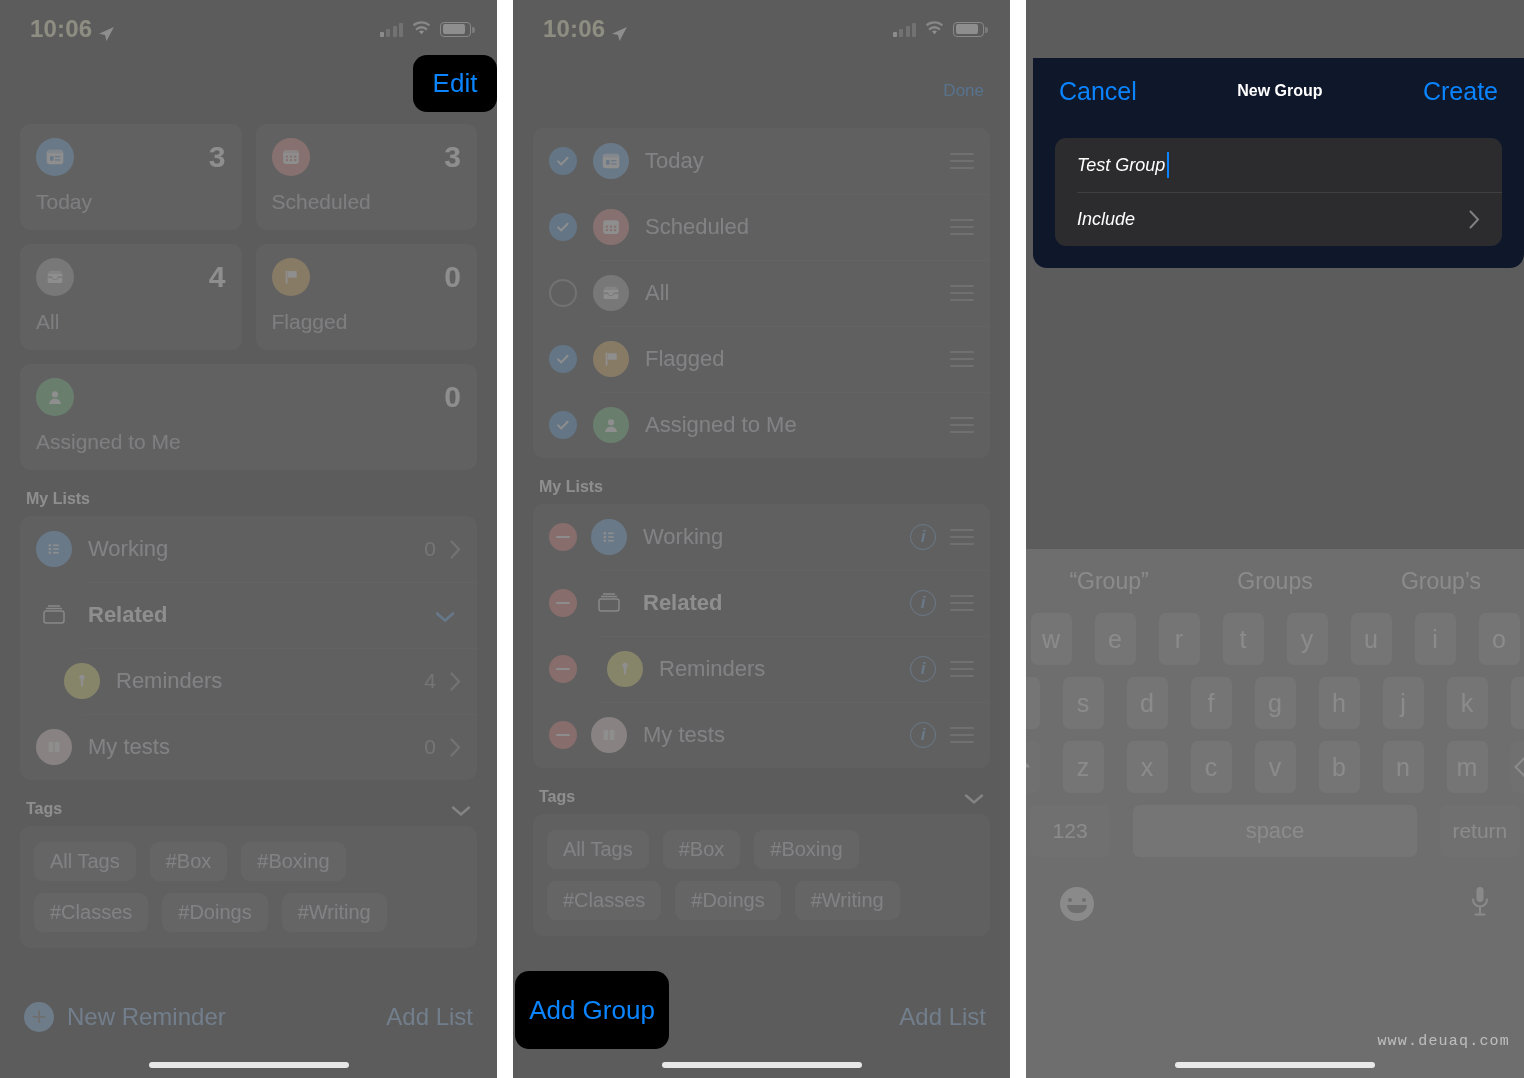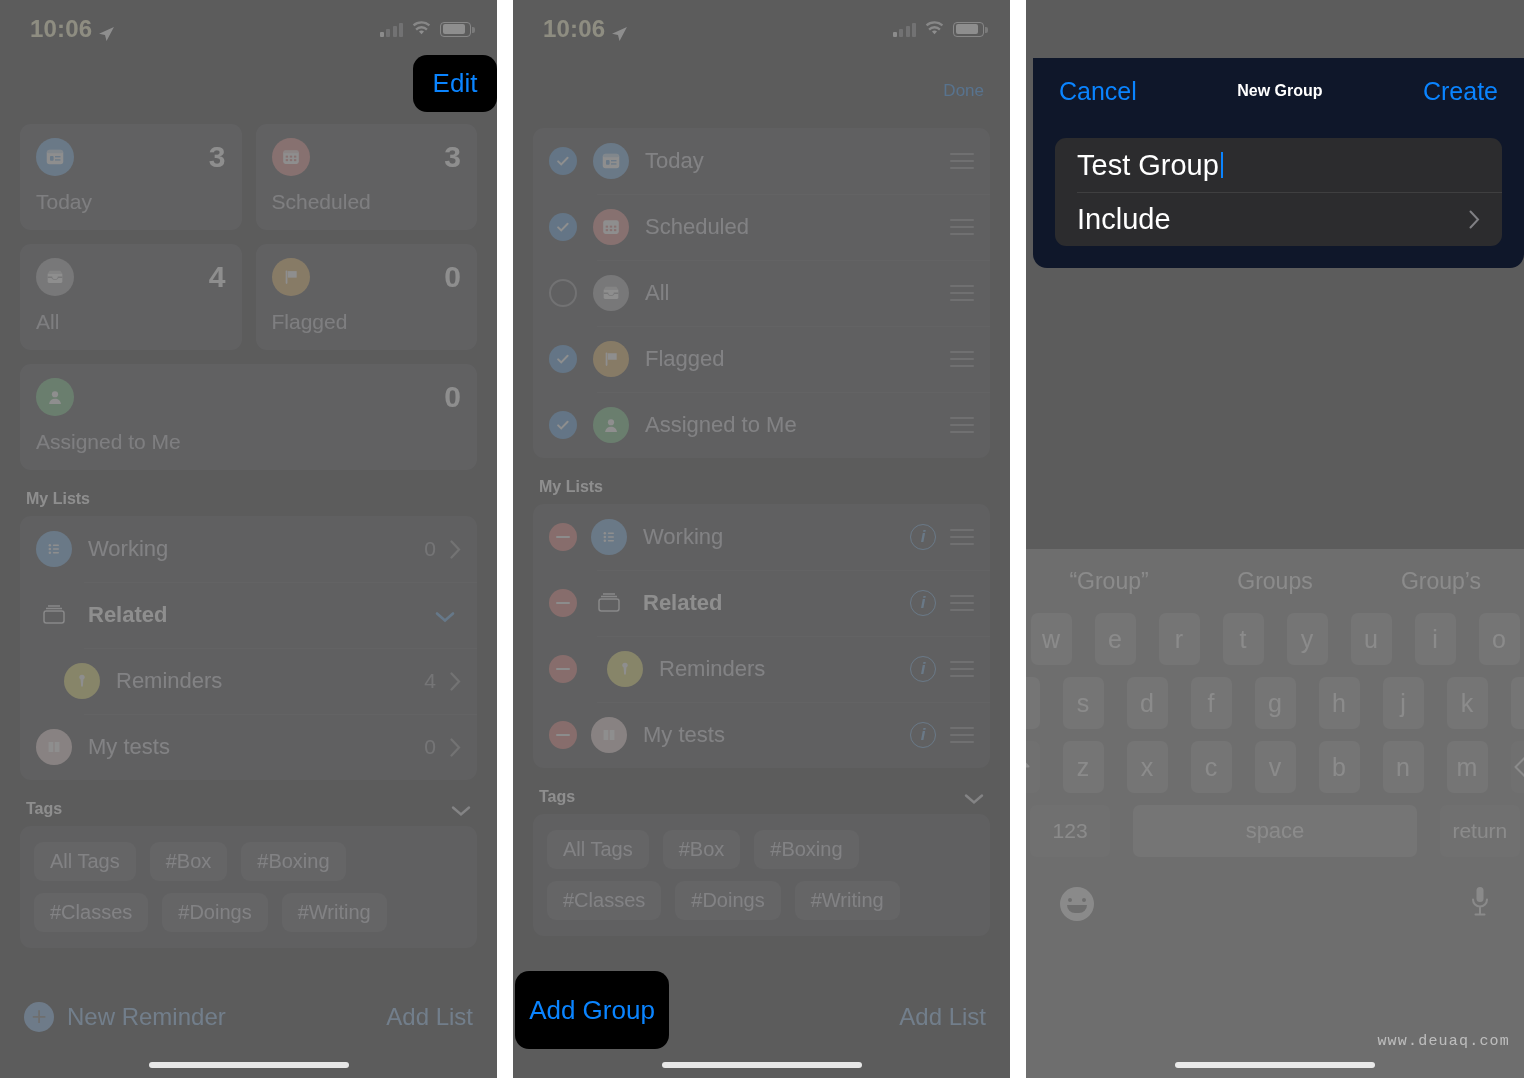--- a/index.html
+++ b/index.html
@@ -129,21 +129,21 @@
     position:absolute; left:0; right:0; top:58px;
     background:#0f172a; border-radius: 0 0 14px 14px;
     padding-bottom: 22px; z-index: 70; margin-left: 7px;
   }
   .sheet-nav { height: 66px; display:flex; align-items:center; justify-content:space-between; padding: 0 26px;}
   .sheet-nav .side { font-size: 25px; color:#0a84ff; }
   .sheet-title { font-size: 16px; font-weight:700; color:#fff; }
   .sheet-card { margin: 14px 22px 0 22px; background:#2c2c2e; border-radius:11px; overflow:hidden; }
   .sheet-row { height: 54px; display:flex; align-items:center; padding: 0 22px; position:relative;}
   .sheet-row + .sheet-row::before { content:""; position:absolute; left:22px; right:0; top:0; height:1px; background:rgba(255,255,255,.09); }
-  .sheet-row .txt { font-size:29px; color:#fff; }
+  .sheet-row .txt { font-size:18px; color:#fff;font-style:italic; }
   .caret { width:2px; height:26px; background:#0a84ff; margin-left:2px; }
   .sheet-row .sp { flex:1 1 auto; }
 
   .kb-wrap { position:absolute; left:0; right:0; bottom:0; height:529px; background:#6e6e6e; z-index:30; }
   .kb-sugg { height: 64px; display:flex; align-items:center; }
   .kb-sugg .s { flex:1 1 0; text-align:center; font-size:23px; color:#efefef; position:relative;}
   .kb-sugg .s + .s::before { content:""; position:absolute; left:0; top:14px; bottom:14px; width:1px; background:rgba(255,255,255,.22);}
   .kb-rows { padding: 0 4px; }
   .kb-row { display:flex; justify-content:center; gap:23px; margin-bottom: 12px; }
   .key {

